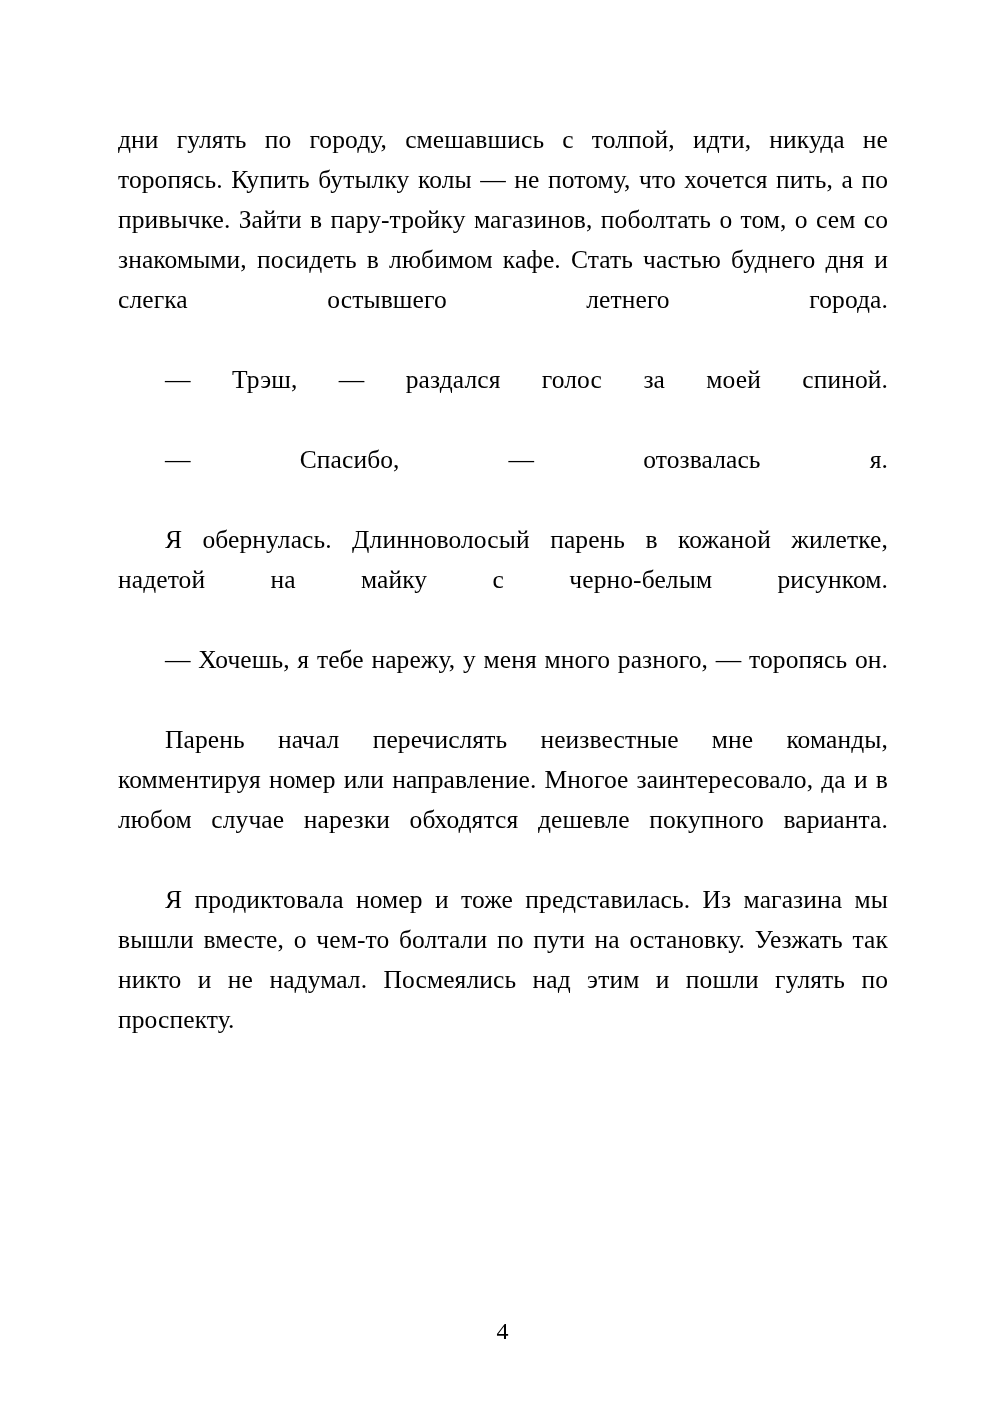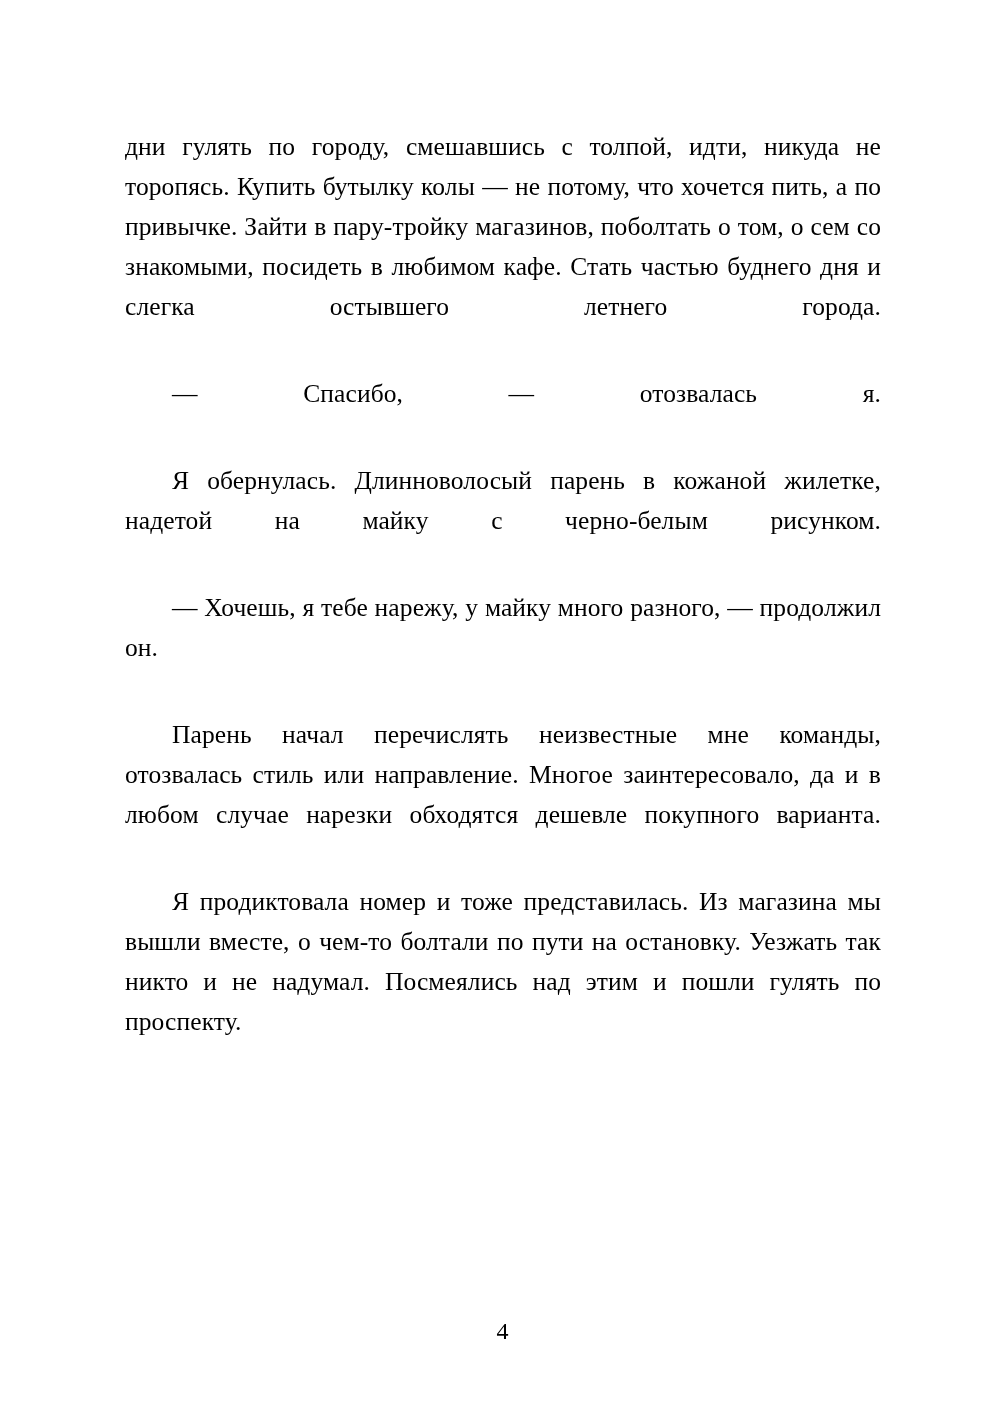--- a/index.html
+++ b/index.html
@@ -32,21 +32,21 @@
     text-align: justify;
     text-justify: inter-word;
     font-size: 25.5px;
     line-height: 40px;
     letter-spacing: 0.1px;
     word-spacing: 0.2px;
     hyphens: manual;
   }
 
   #text-block p {
-    margin: 7px;
+    margin: 0;
     padding: 0;
     text-indent: 47px;
     text-align: justify;
   }
 
   
   #text-block p.continued {
     text-indent: 0;
   }
 
@@ -69,23 +69,24 @@
     color: #000000;
   }
 </style>
 </head>
 <body>
 
 <div id="page">
 
   <div id="text-block">
     <p class="continued">дни гулять по городу, смешавшись с толпой, идти, никуда не торопясь. Купить бутылку колы — не потому, что хочется пить, а по привычке. Зайти в пару-тройку магазинов, поболтать о том, о сем со знакомыми, посидеть в любимом кафе. Стать частью буднего дня и слегка остывшего летнего города.</p>
+    <p>— Трэш, — раздался голос за моей спиной.</p>
     <p>— Спасибо, — отозвалась я.</p>
     <p>Я обернулась. Длинноволосый парень в кожаной жилетке, надетой на майку с черно-белым рисунком.</p>
-    <p>— Хочешь, я тебе нарежу, у майку много разного, — продолжил он.</p>
-    <p>Парень начал перечислять неизвестные мне команды, отозвалась стиль или направление. Многое заинтересовало, да и в любом случае нарезки обходятся дешевле покупного варианта.</p>
+    <p>— Хочешь, я тебе нарежу, у меня много разного, — торопясь он.</p>
+    <p>Парень начал перечислять неизвестные мне команды, комментируя номер или направление. Многое заинтересовало, да и в любом случае нарезки обходятся дешевле покупного варианта.</p>
     <p>Я продиктовала номер и тоже представилась. Из магазина мы вышли вместе, о чем-то болтали по пути на остановку. Уезжать так никто и не надумал. Посмеялись над этим и пошли гулять по проспекту.</p>
 
   </div>
 
   <div id="page-number">4</div>
 
 </div>
 
 </body></html>

